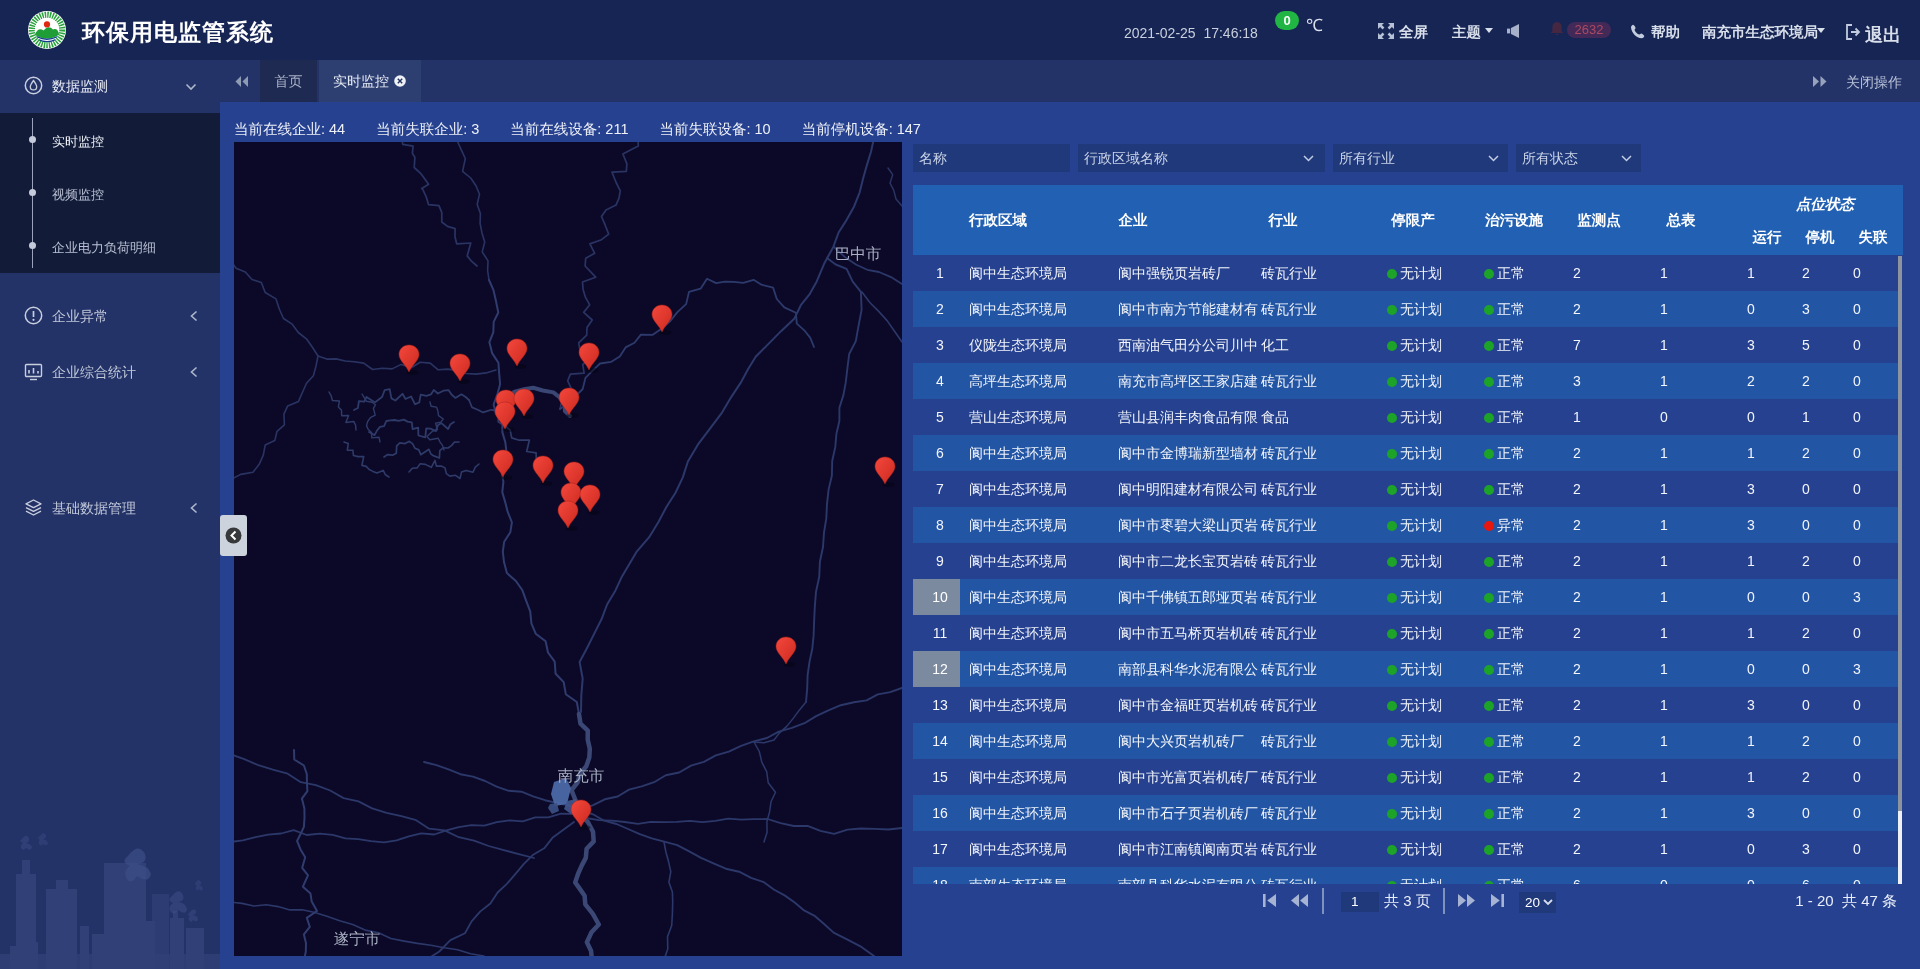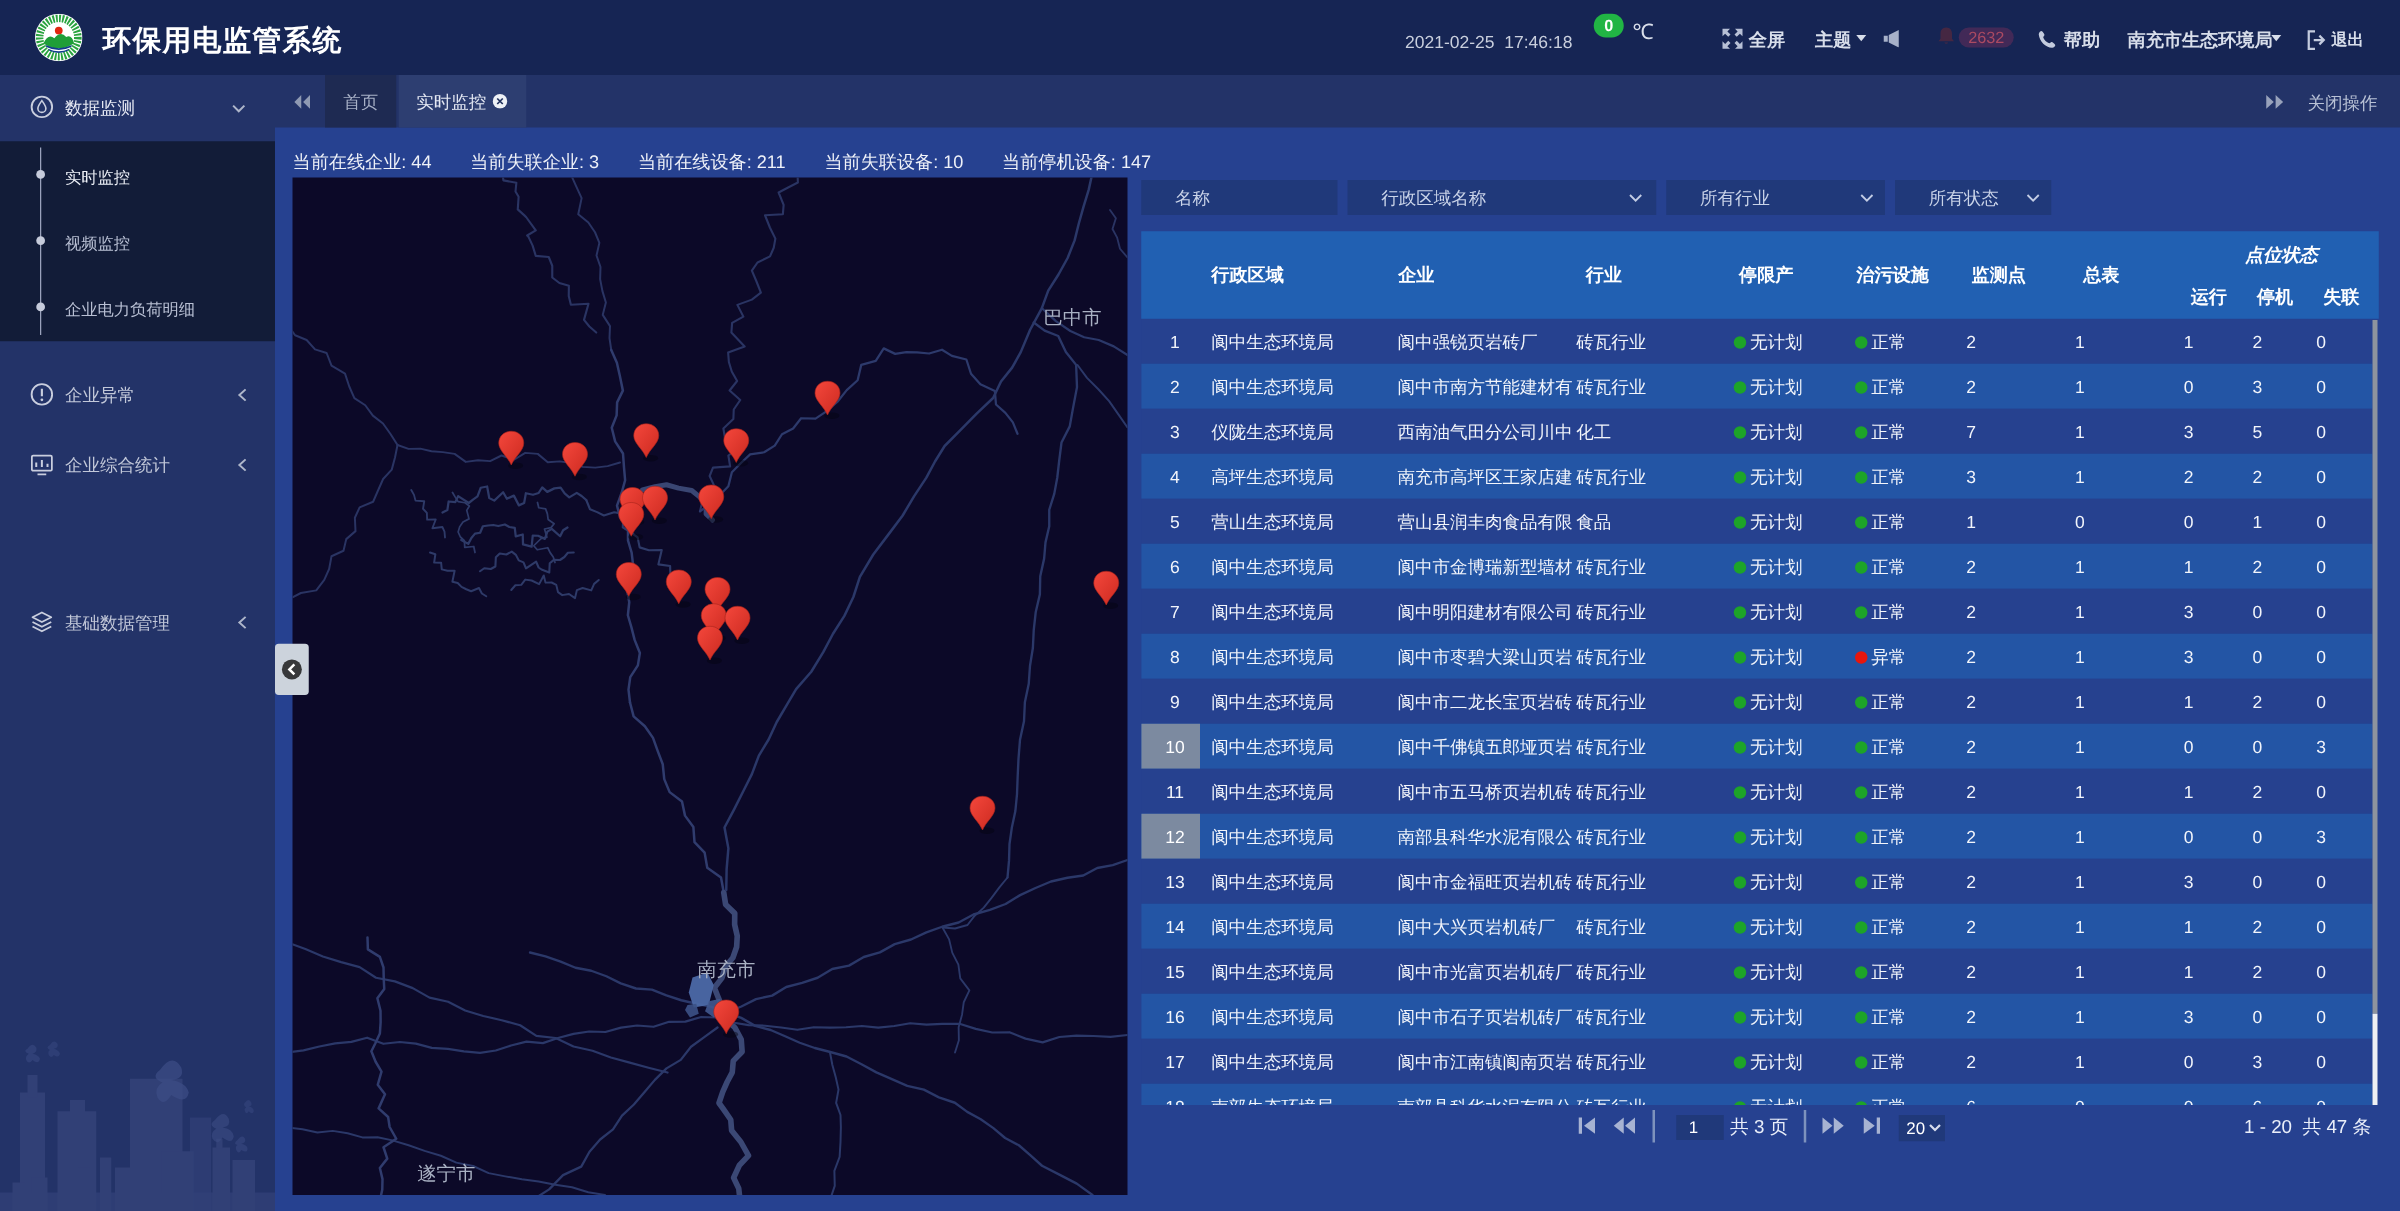--- a/index.html
+++ b/index.html
@@ -17,21 +17,21 @@
 #submenu { position:absolute; left:0; top:53px; width:220px; height:160px; background:#121c38; }
 #submenu .line { position:absolute; left:32px; top:5px; width:1px; height:150px; background:#9aa2bc; }
 #submenu .dotm { position:absolute; left:29px; width:7px; height:7px; border-radius:50%; background:#c6cbdb; }
 #submenu .stxt { position:absolute; left:52px; font-size:13px; color:#b9c0d4; }
 .mitem { position:absolute; left:0; width:220px; height:54px; }
 .mitem .mico { position:absolute; left:24px; top:17px; }
 .mitem .mtxt { position:absolute; left:52px; top:17px; line-height:20px; font-size:14px; color:#c2c8d9; }
 .mitem .chev { position:absolute; left:190px; top:21px; }
 .stats { position:absolute; left:14px; top:18px; font-size:14.5px; color:#eef1f8; }
 .stats span { margin-right:31px; }
-.finput { position:absolute; top:144px; height:28px; background:#20397a; color:#c9d3e8; font-size:14px; line-height:28px; padding-left:27px; }
+.finput { position:absolute; top:144px; height:28px; background:#20397a; color:#c9d3e8; font-size:14px; line-height:28px; padding-left:6px; }
 #thead { position:absolute; left:913px; top:185px; width:990px; height:70px; background:#2160b2; color:#ffffff; z-index:2; }
 #thead .h { position:absolute; font-size:14.5px; font-weight:bold; transform:translateX(-50%); top:26px; }
 #thead .h2 { position:absolute; font-size:14.5px; font-weight:bold; transform:translateX(-50%); top:43px; }
 #tbody { position:absolute; left:913px; top:255px; width:985px; height:629px; overflow:hidden; }
 .row { position:absolute; left:0; width:985px; height:36px; }
 .row .numcell { position:absolute; left:0; top:0; width:54px; height:36px; text-align:center; line-height:36px; font-size:14px; color:#f2f5fb; }
 .row .selbg { position:absolute; left:0; top:0; width:47px; height:36px; background:#7c8aa0; }
 .row .numcell.sel { color:#ffffff; }
 .row .c { position:absolute; top:0; height:36px; line-height:36px; font-size:14px; color:#f2f5fb; white-space:nowrap; }
 .row .cn { position:absolute; top:0; width:60px; height:36px; text-align:center; line-height:36px; font-size:14px; color:#f2f5fb; }
@@ -76,21 +76,21 @@
 <svg width="15" height="15" viewBox="0 0 15 15" style="position:absolute;left:1630px;top:24px">
 <path d="M3.2 0.8 C2.3 0.8 0.9 2.2 1 3.6 C1.3 6.4 2.7 9 4.6 10.9 C6.4 12.7 9 14 11.6 14.2 C13 14.3 14.3 12.9 14.2 12 C14.2 11.4 12 9.6 11.2 9.6 C10.5 9.7 10 10.7 9.3 10.6 C7.3 10 5.2 7.9 4.6 6 C4.5 5.2 5.5 4.7 5.6 4 C5.6 3.2 3.9 0.9 3.2 0.8 Z" fill="#c3cbde"></path>
     </svg>
 <div class="hr" style="left:1651px;top:23px;font-size:14.5px;font-weight:bold;color:#d8deea">帮助</div>
 <div class="hr" style="left:1702px;top:23px;font-size:14.5px;font-weight:bold;color:#d8deea">南充市生态环境局</div>
 <div class="hr" style="left:1817px;top:28px;width:0;height:0;border-left:4.5px solid transparent;border-right:4.5px solid transparent;border-top:5.5px solid #d8deea"></div>
 <svg width="16" height="16" viewBox="0 0 16 16" style="position:absolute;left:1845px;top:24px">
 <path d="M7 1 L2 1 L2 15 L7 15" fill="none" stroke="#c3cbde" stroke-width="1.8"></path>
 <path d="M6 8 L13 8 M10.5 4.5 L14 8 L10.5 11.5" fill="none" stroke="#c3cbde" stroke-width="1.8"></path>
     </svg>
-<div class="hr" style="left:1865px;top:23px;font-size:13px;font-weight:bold;color:#d8deea">退出</div>
+<div class="hr" style="left:1865px;top:23px;font-size:18px;font-weight:bold;color:#d8deea">退出</div>
 </div>
 
 <div id="side">
 <div class="grpitem">
       <svg width="19" height="19" viewBox="0 0 19 19" style="position:absolute;left:24px;top:16px">
         <circle cx="9.5" cy="9.5" r="8.2" fill="none" stroke="#c9cede" stroke-width="1.5"></circle>
         <path d="M9.5 4.5 C7.3 7.5 6.3 9 6.3 10.7 a3.2 3.2 0 0 0 6.4 0 C12.7 9 11.7 7.5 9.5 4.5 Z" fill="none" stroke="#c9cede" stroke-width="1.3"></path>
       </svg>
       <span class="mtxt">数据监测</span>
 <svg width="12" height="8" viewBox="0 0 12 8" style="position:absolute;left:185px;top:23px">
@@ -123,21 +123,21 @@
         <line x1="5" y1="11.5" x2="5" y2="8" stroke="#c9cede" stroke-width="1.6"></line>
         <line x1="9.5" y1="11.5" x2="9.5" y2="6" stroke="#c9cede" stroke-width="1.6"></line>
         <line x1="14" y1="11.5" x2="14" y2="9" stroke="#c9cede" stroke-width="1.6"></line>
         <line x1="6" y1="17.5" x2="13" y2="17.5" stroke="#c9cede" stroke-width="1.4"></line>
       </svg>
       <span class="mtxt">企业综合统计</span>
 <svg width="8" height="12" viewBox="0 0 8 12" class="chev">
         <path d="M6.5 1.5 L1.5 6 L6.5 10.5" fill="none" stroke="#aeb6ca" stroke-width="1.6"></path>
       </svg>
     </div>
-    <div class="mitem" style="top:411px">
+    <div class="mitem" style="top:421px">
       <svg width="19" height="19" viewBox="0 0 19 19" class="mico">
         <path d="M9.5 2 L17 5.8 L9.5 9.6 L2 5.8 Z" fill="none" stroke="#c9cede" stroke-width="1.4" stroke-linejoin="round"></path>
         <path d="M2 9.6 L9.5 13.4 L17 9.6" fill="none" stroke="#c9cede" stroke-width="1.4" stroke-linejoin="round"></path>
         <path d="M2 13.2 L9.5 17 L17 13.2" fill="none" stroke="#c9cede" stroke-width="1.4" stroke-linejoin="round"></path>
       </svg>
       <span class="mtxt">基础数据管理</span>
 <svg width="8" height="12" viewBox="0 0 8 12" class="chev">
         <path d="M6.5 1.5 L1.5 6 L6.5 10.5" fill="none" stroke="#aeb6ca" stroke-width="1.6"></path>
       </svg>
     </div>

